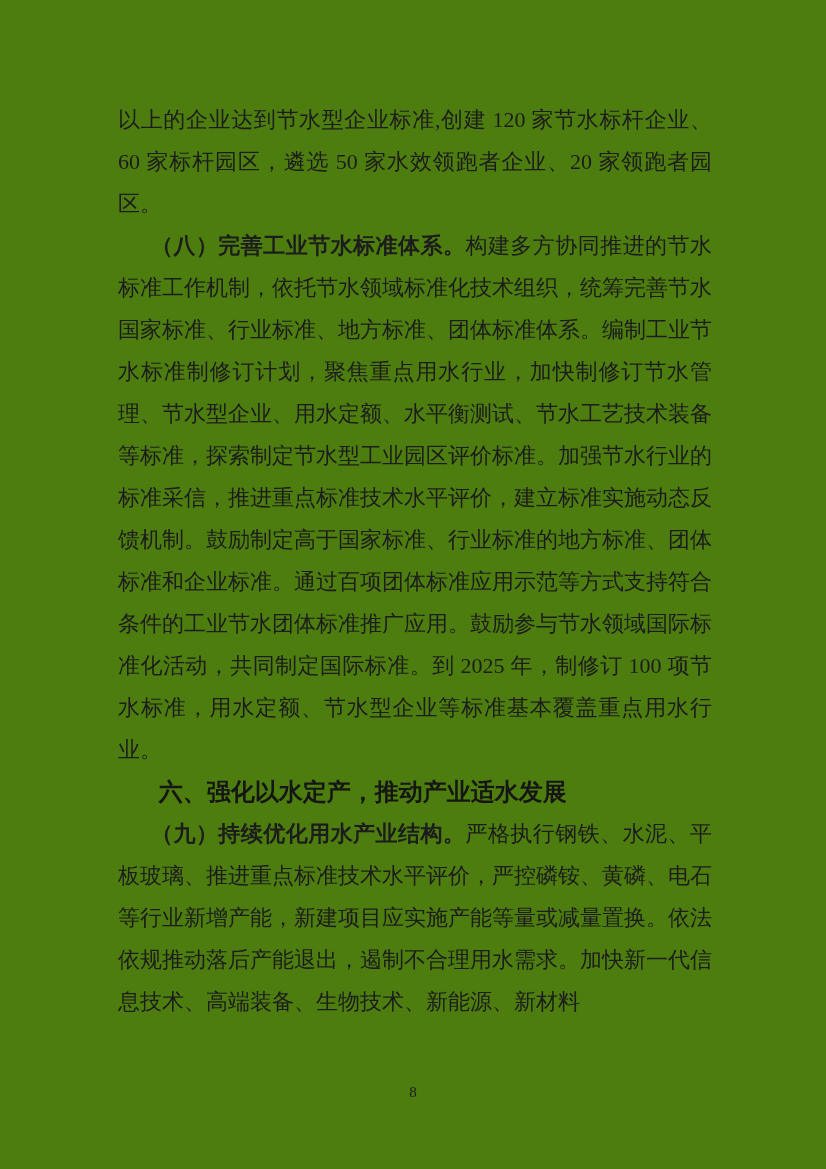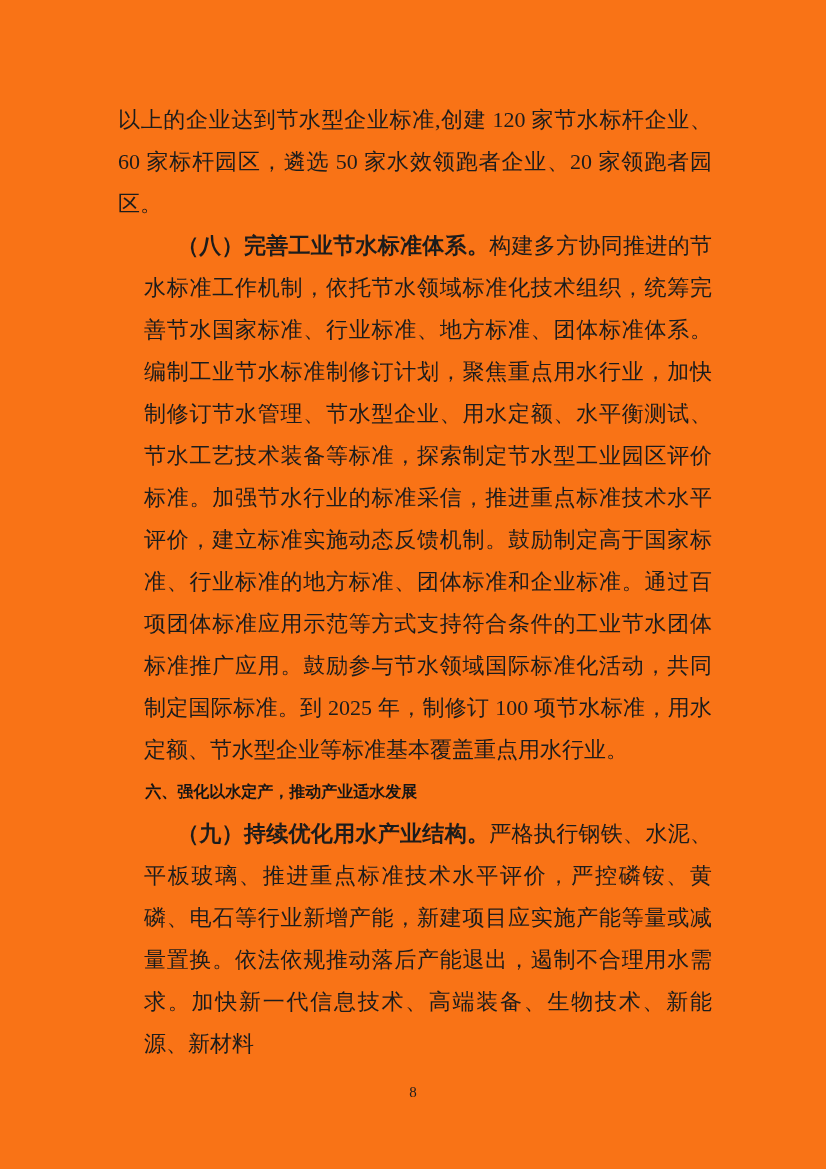--- a/index.html
+++ b/index.html
@@ -4,52 +4,51 @@
 <style>
   html, body {
     margin: 0;
     padding: 0;
     background: #ffffff;
   }
   .page {
     position: relative;
     width: 826px;
     height: 1169px;
-    background: #f97316;
+    background: #4d7c0f;
     overflow: hidden;
     font-family: "Liberation Serif", "DejaVu Serif", serif;
     color: #1c1c1c;
   }
   .body-text {
     position: absolute;
     left: 118px;
     top: 99px;
     width: 594px;
     font-size: 22px;
     line-height: 42px;
     text-align: justify;
     text-justify: inter-ideograph;
   }
   .para {
     margin: 0;
     padding: 0;
   }
   .para.indent {
     text-indent: 1.5em;
-    margin-left: 26px;
   }
   .lead {
     font-weight: bold;
   }
   .heading {
     margin: 0;
     padding: 0;
     font-family: "Liberation Sans", "DejaVu Sans", sans-serif;
     font-weight: bold;
-    font-size: 16px;
+    font-size: 24px;
     line-height: 42px;
     text-indent: 1.7em;
     text-align: left;
     color: #151515;
   }
   .footer {
     position: absolute;
     top: 1082px;
     left: 0;
     width: 100%;

